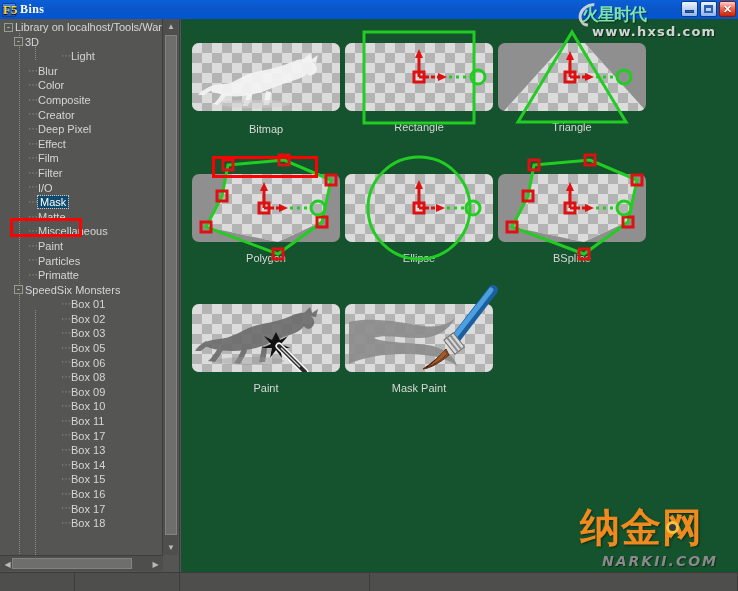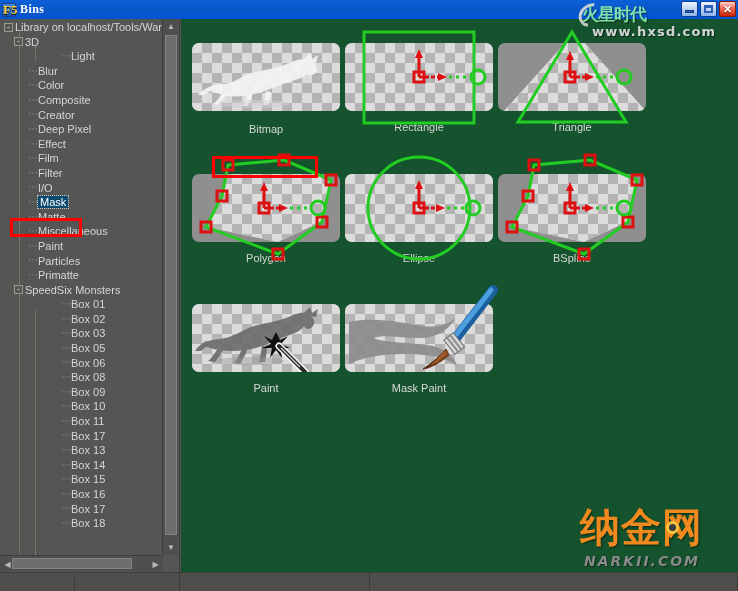--- a/index.html
+++ b/index.html
@@ -214,20 +214,21 @@
     position:absolute; left:0; top:0; width:152px; height:48px;
     color:#f08a1e; font-size:40px; font-weight:bold; line-height:48px;
     font-family:"DejaVu Sans", sans-serif; letter-spacing:1px;
     text-shadow:1px 1px 2px rgba(0,0,0,.5); white-space:nowrap;
   }
   .wm-narkii .nk-url{
     position:absolute; left:4px; bottom:0; width:152px;
     color:#8a8a8a; font-size:14px; font-weight:bold; font-style:italic;
     letter-spacing:2px; font-family:"DejaVu Sans", sans-serif;
     text-shadow:1px 1px 1px rgba(0,0,0,.45);
+    text-align:center;
   }
   .nk-ring{
     position:absolute; left:86px; top:18px; width:13px;height:13px;
     border:3px solid #f5c542; border-radius:50%; background:#3a3a3a;
   }
 </style>
 </head>
 <body>
 
 <div class="app">

